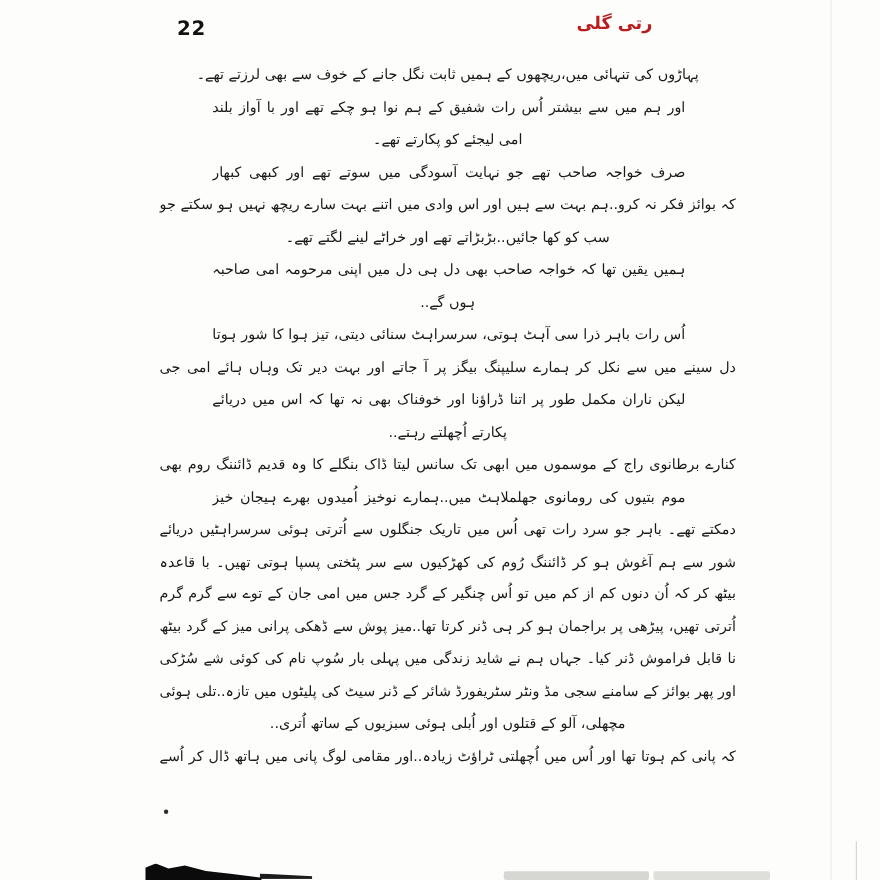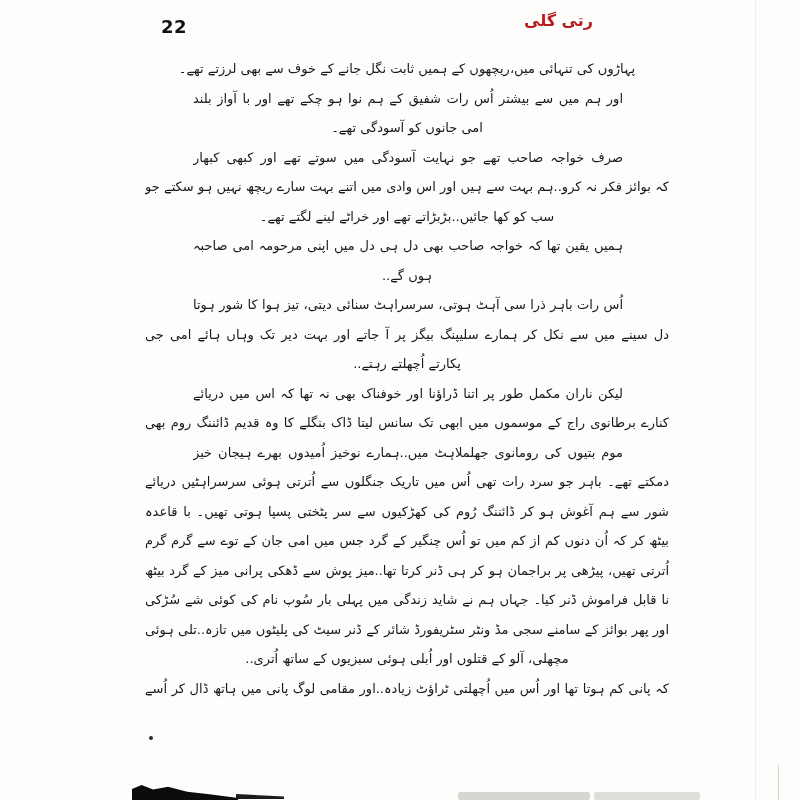--- a/index.html
+++ b/index.html
@@ -96,30 +96,30 @@
 
 <div class="page">
 
   <div class="header-title">رتی گلی</div>
 
   <div class="page-number">22</div>
 
   <div class="page-body">
       <div class="line end">پہاڑوں کی تنہائی میں،ریچھوں کے ہمیں ثابت نگل جانے کے خوف سے بھی لرزتے تھے۔</div>
       <div class="line indent-full">اور ہم میں سے بیشتر اُس رات شفیق کے ہم نوا ہو چکے تھے اور با آواز بلند اپنی اپنی</div>
-      <div class="line end">امی جانوں کو آسودگی تھے۔</div>
+      <div class="line end">امی لیجئے کو پکارتے تھے۔</div>
       <div class="line indent-full">صرف خواجہ صاحب تھے جو نہایت آسودگی میں سوتے تھے اور کبھی کبھار بڑبڑاتے تھے</div>
       <div class="line full">کہ بوائز فکر نہ کرو..ہم بہت سے ہیں اور اس وادی میں اتنے بہت سارے ریچھ نہیں ہو سکتے جو ہم</div>
       <div class="line end">سب کو کھا جائیں..بڑبڑاتے تھے اور خراٹے لینے لگتے تھے۔</div>
       <div class="line indent-full">ہمیں یقین تھا کہ خواجہ صاحب بھی دل ہی دل میں اپنی مرحومہ امی صاحبہ کو یاد کرتے</div>
       <div class="line end">ہوں گے..</div>
       <div class="line indent-full">اُس رات باہر ذرا سی آہٹ ہوتی، سرسراہٹ سنائی دیتی، تیز ہوا کا شور ہوتا تو ہمارے</div>
       <div class="line full">دل سینے میں سے نکل کر ہمارے سلیپنگ بیگز پر آ جاتے اور بہت دیر تک وہاں ہائے امی جی</div>
+      <div class="line indent-full">لیکن ناران مکمل طور پر اتنا ڈراؤنا اور خوفناک بھی نہ تھا کہ اس میں دریائے کنہار کے</div>
       <div class="line end">پکارتے اُچھلتے رہتے..</div>
-      <div class="line indent-full">لیکن ناران مکمل طور پر اتنا ڈراؤنا اور خوفناک بھی نہ تھا کہ اس میں دریائے کنہار کے</div>
       <div class="line full">کنارے برطانوی راج کے موسموں میں ابھی تک سانس لیتا ڈاک بنگلے کا وہ قدیم ڈائننگ روم بھی</div>
       <div class="line indent-full">موم بتیوں کی رومانوی جھلملاہٹ میں..ہمارے نوخیز اُمیدوں بھرے ہیجان خیز چہرے</div>
       <div class="line full">دمکتے تھے۔ باہر جو سرد رات تھی اُس میں تاریک جنگلوں سے اُترتی ہوئی سرسراہٹیں دریائے کنہار کے</div>
       <div class="line full">شور سے ہم آغوش ہو کر ڈائننگ رُوم کی کھڑکیوں سے سر پٹختی پسپا ہوتی تھیں۔ با قاعدہ کرسیوں پر</div>
       <div class="line full">بیٹھ کر کہ اُن دنوں کم از کم میں تو اُس چنگیر کے گرد جس میں امی جان کے توے سے گرم گرم روٹیاں</div>
       <div class="line full">اُترتی تھیں، پیڑھی پر براجمان ہو کر ہی ڈنر کرتا تھا..میز پوش سے ڈھکی پرانی میز کے گرد بیٹھ کر..کیسا</div>
       <div class="line full">نا قابل فراموش ڈنر کیا۔ جہاں ہم نے شاید زندگی میں پہلی بار سُوپ نام کی کوئی شے سُڑکی اور پی..</div>
       <div class="line full">اور پھر بوائز کے سامنے سجی مڈ ونٹر سٹریفورڈ شائر کے ڈنر سیٹ کی پلیٹوں میں تازہ..تلی ہوئی ٹراؤٹ</div>
       <div class="line end">مچھلی، آلو کے قتلوں اور اُبلی ہوئی سبزیوں کے ساتھ اُتری..</div>
       <div class="line full">کہ پانی کم ہوتا تھا اور اُس میں اُچھلتی ٹراؤٹ زیادہ..اور مقامی لوگ پانی میں ہاتھ ڈال کر اُسے</div>

